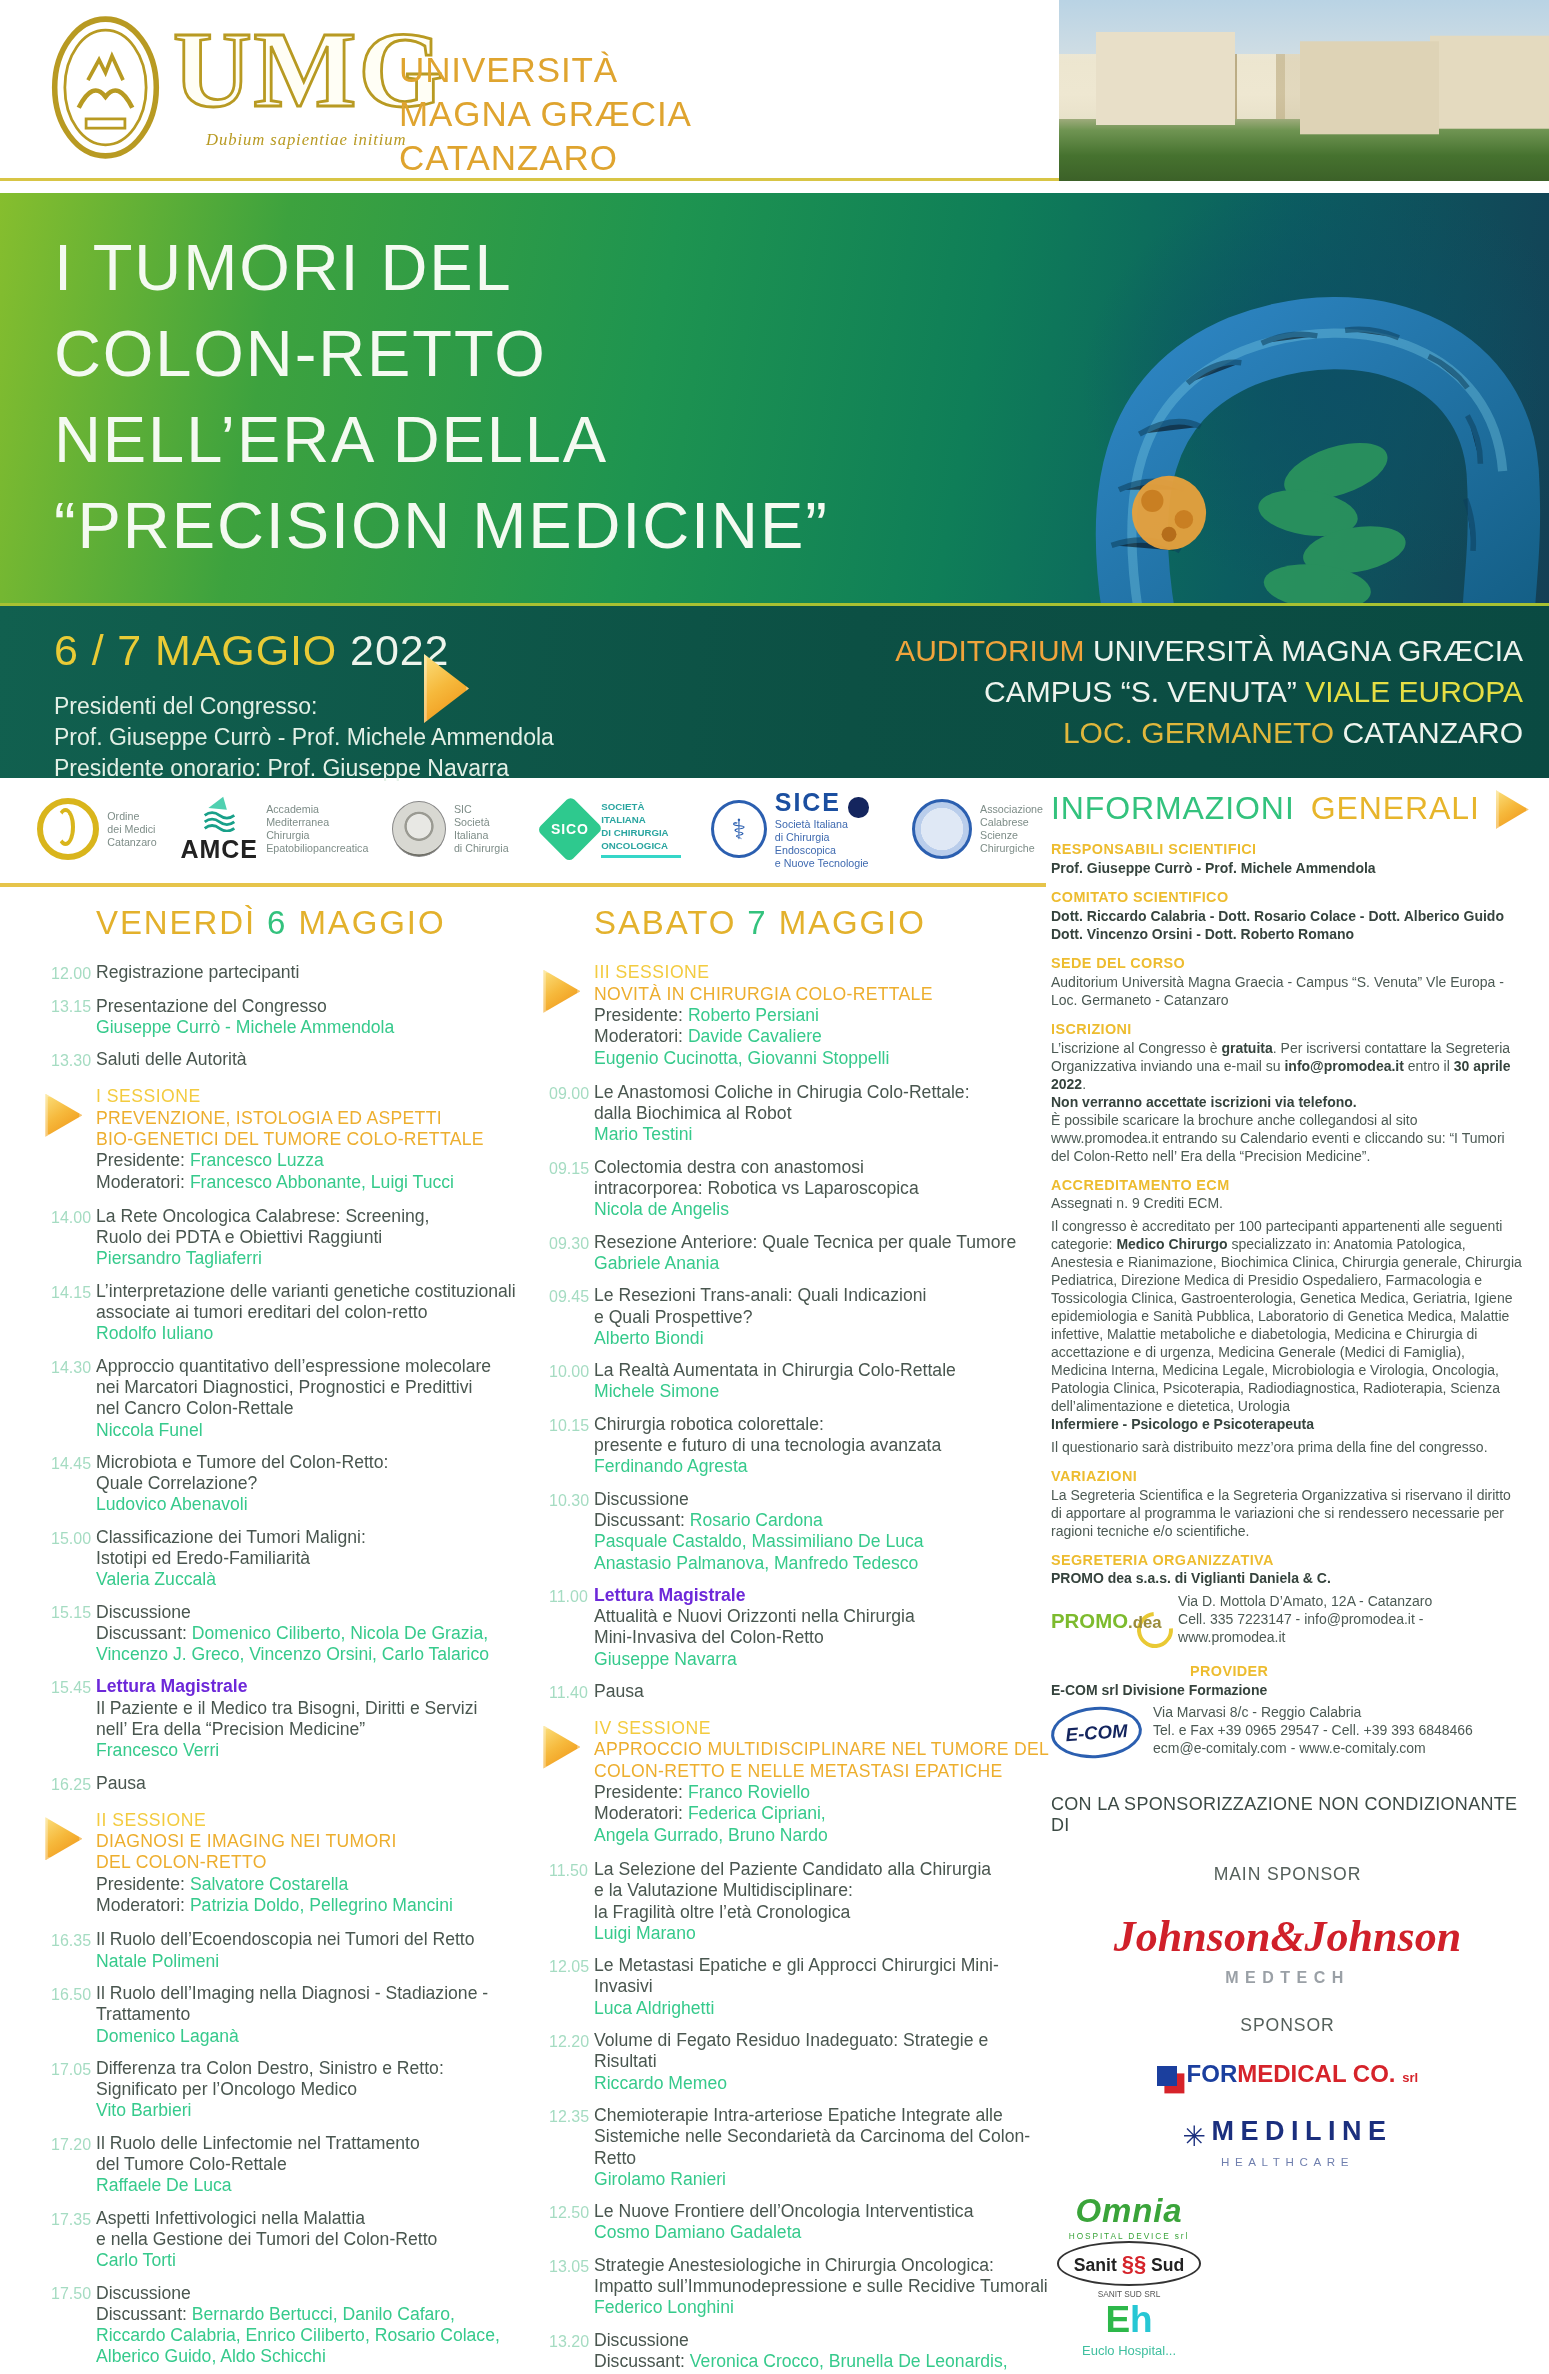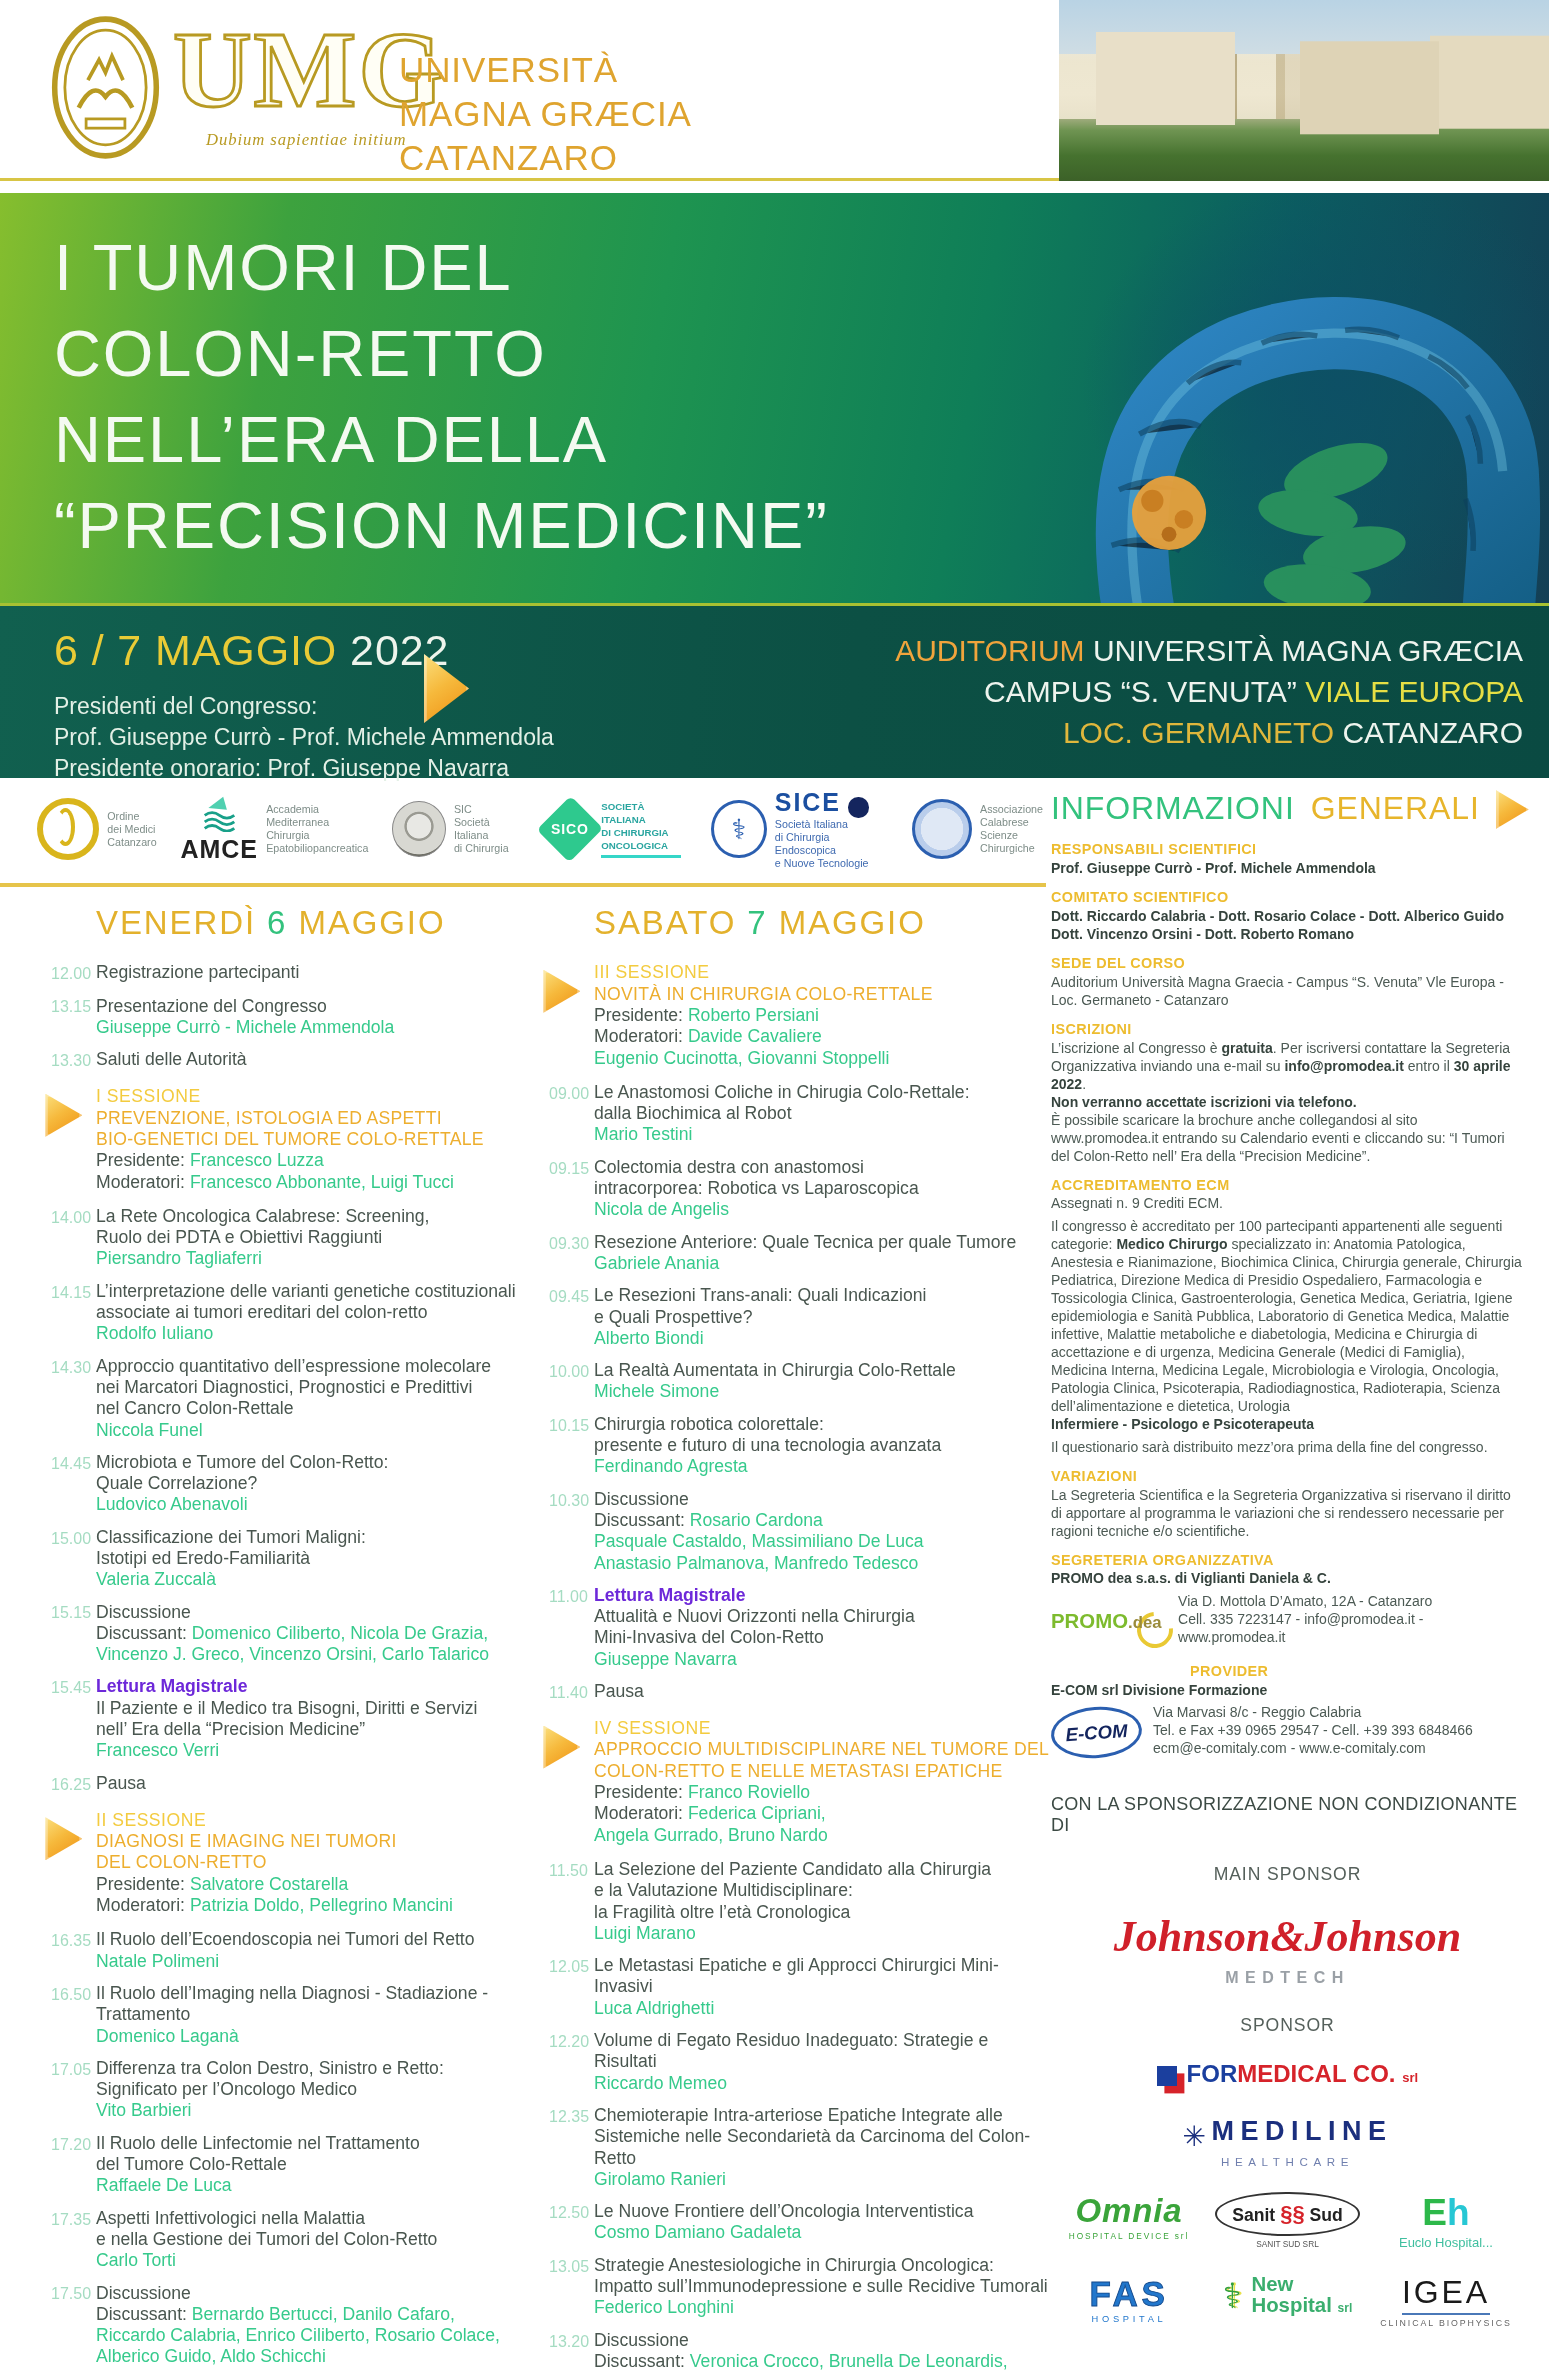--- a/index.html
+++ b/index.html
@@ -106,21 +106,21 @@
       font-size:44px;color:#d0202a;}
   .jj-sub{text-align:center;font-size:16px;font-weight:bold;color:#9aa0a6;letter-spacing:6.5px;margin-top:7.4px;}
   .formedical{margin-top:24px;text-align:center;font-weight:bold;font-size:24px;}
   .formedical .ic{display:inline-block;width:20.4px;height:20.4px;background:#1b3f9e;margin-right:9.3px;
       box-shadow:7.4px 7.4px 0 #d6232a;vertical-align:middle;}
   .formedical .b{color:#1b3f9e;} .formedical .r{color:#d6232a;} .formedical .s{font-size:13px;color:#d6232a;}
   .mediline{margin-top:28px;text-align:center;color:#1b2f7e;}
   .mediline .star{font-size:28px;vertical-align:middle;margin-right:5.6px;}
   .mediline .nm{font-weight:bold;font-size:27px;letter-spacing:6.5px;}
   .mediline .hc{font-size:11.6px;letter-spacing:5.6px;color:#6f7fae;margin-top:1.9px;}
-  .sp-grid{margin-top:24px;display:flex;justify-content:space-between;align-items:flex-start;}
+  .sp-grid{margin-top:24px;display:flex;justify-content:space-between;align-items:flex-start;flex-direction:column;}
   .sp-cell{text-align:center;width:33%;}
   .omnia .nm{font-weight:bold;font-style:italic;font-size:33px;color:#3aa43a;letter-spacing:0.9px;}
   .omnia .sub{font-size:8.3px;letter-spacing:1.9px;color:#3aa43a;margin-top:1.9px;}
   .sanit .oval{display:inline-block;border:2.8px solid #333;border-radius:50%;padding:7.4px 15px;font-weight:bold;font-size:17.6px;color:#222;}
   .sanit .ss{color:#d6232a;font-size:22px;}
   .sanit .sub{font-size:8.3px;color:#555;margin-top:2.8px;}
   .eh .nm{font-weight:bold;font-size:37px;}
   .eh .e{color:#2db84a;} .eh .h{color:#27c7d4;}
   .eh .sub{font-size:13px;color:#3fbf9f;margin-top:1.9px;}
   .fas .nm{font-weight:bold;font-size:35px;color:#2277cc;-webkit-text-stroke:0.9px #12488a;letter-spacing:3.7px;}

